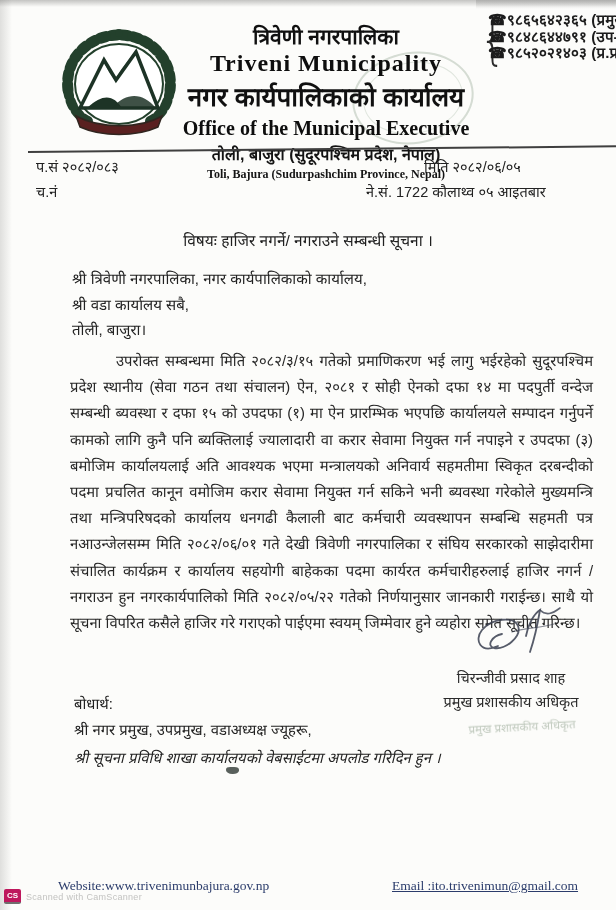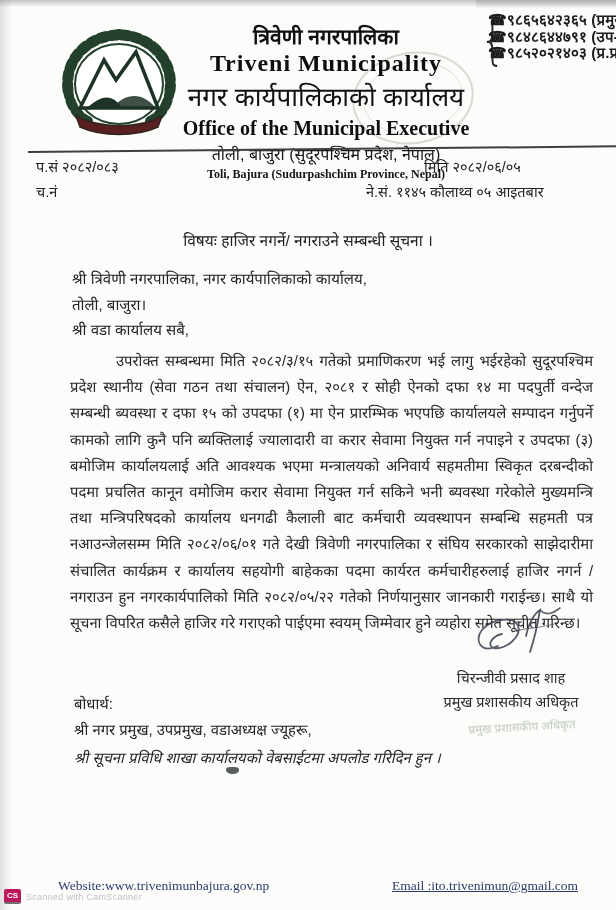--- a/index.html
+++ b/index.html
@@ -17,23 +17,23 @@
     background:linear-gradient(to bottom, rgba(150,150,148,.45), rgba(150,150,148,0)); }
 
   .dev  { font-family:"Liberation Sans", sans-serif; }
   .srf  { font-family:"Liberation Serif", serif; }
 
   
   .emblem { position:absolute; left:52px; top:26px; }
   .head-center { position:absolute; left:140px; top:22px; width:372px; text-align:center; }
   .h-np1 { font-size:21px; font-weight:bold; color:#101010; }
   .h-en1 { font-size:24px; font-weight:bold; letter-spacing:1px; color:#0e0e0e; }
-  .h-np2 { font-size:26px; font-weight:normal; margin-top:1px; color:#101010; }
+  .h-np2 { font-size:26px; font-weight:bold; margin-top:1px; color:#101010; }
   .h-en2 { font-size:20px; font-weight:bold; margin-top:3px; color:#0e0e0e; }
-  .h-np3 { font-size:16px; font-weight:normal; margin-top:3px; color:#141414; }
+  .h-np3 { font-size:16px; font-weight:bold; margin-top:3px; color:#141414; }
   .h-en3 { font-size:12px; font-weight:bold; margin-top:2px; color:#141414; }
 
   .stamp-ghost { position:absolute; left:352px; top:52px; width:122px; height:92px;
     border:2px solid rgba(95,125,95,.25); border-radius:50%;
     transform:rotate(-9deg); pointer-events:none; }
   .stamp-ghost:after { content:""; position:absolute; left:9px; top:8px; right:9px; bottom:8px;
     border:1px solid rgba(95,125,95,.18); border-radius:50%; }
 
   
   .phones { position:absolute; left:476px; top:12px; width:138px; }
@@ -145,28 +145,28 @@
       <span>☎</span><span>९८५२०२१४०३</span>
       <span>(प्र.प्र.अ.)</span>
     </div>
   </div>
 
   <div class="rule"></div>
 
   <div class="ref dev" id="ref-no">प.सं २०८२/०८३</div>
   <div class="ref dev" id="ch-no">च.नं</div>
   <div class="ref dev" id="date">मिति २०८२/०६/०५</div>
-  <div class="ref dev" id="ne-sam">ने.सं. ११४५ कौलाथ्व ०५ आइतबार</div>
+  <div class="ref dev" id="ne-sam">ने.सं. 1722 कौलाथ्व ०५ आइतबार</div>
 
   <div class="subject dev">विषयः हाजिर नगर्ने/ नगराउने सम्बन्धी सूचना ।</div>
 
   <div class="addressee dev">
     <div>श्री त्रिवेणी नगरपालिका, नगर कार्यपालिकाको कार्यालय,</div>
+    <div>श्री वडा कार्यालय सबै,</div>
     <div>तोली, बाजुरा।</div>
-    <div>श्री वडा कार्यालय सबै,</div>
   </div>
 
   <div class="body-par dev">उपरोक्त सम्बन्धमा मिति २०८२/३/१५ गतेको प्रमाणिकरण भई लागु भईरहेको सुदूरपश्चिम प्रदेश स्थानीय (सेवा गठन तथा संचालन) ऐन, २०८१ र सोही ऐनको दफा १४ मा पदपुर्ती वन्देज सम्बन्धी ब्यवस्था र दफा १५ को उपदफा (१) मा ऐन प्रारम्भिक भएपछि कार्यालयले सम्पादन गर्नुपर्ने कामको लागि कुनै पनि ब्यक्तिलाई ज्यालादारी वा करार सेवामा नियुक्त गर्न नपाइने र उपदफा (३) बमोजिम कार्यालयलाई अति आवश्यक भएमा मन्त्रालयको अनिवार्य सहमतीमा स्विकृत दरबन्दीको पदमा प्रचलित कानून वमोजिम करार सेवामा नियुक्त गर्न सकिने भनी ब्यवस्था गरेकोले मुख्यमन्त्रि तथा मन्त्रिपरिषदको कार्यालय धनगढी कैलाली बाट कर्मचारी व्यवस्थापन सम्बन्धि सहमती पत्र नआउन्जेलसम्म मिति २०८२/०६/०१ गते देखी त्रिवेणी नगरपालिका र संघिय सरकारको साझेदारीमा संचालित कार्यक्रम र कार्यालय सहयोगी बाहेकका पदमा कार्यरत कर्मचारीहरुलाई हाजिर नगर्न /नगराउन हुन नगरकार्यपालिको मिति २०८२/०५/२२ गतेको निर्णयानुसार जानकारी गराईन्छ। साथै यो सूचना विपरित कसैले हाजिर गरे गराएको पाईएमा स्वयम् जिम्मेवार हुने व्यहोरा समेत सूचीत गरिन्छ।</div>
 
   <div class="sig-svg">
     <svg width="100" height="58" viewBox="0 0 100 58">
       <path d="M30,40 C12,48 6,34 14,24 C24,12 46,10 50,20 C54,30 38,44 26,42 C18,40 24,30 34,28" fill="none" stroke="#3a4050" stroke-width="1.8" stroke-linecap="round" opacity=".85"></path>
       <path d="M58,30 C60,18 66,8 72,4 C70,16 66,34 62,46" fill="none" stroke="#3a4050" stroke-width="1.8" stroke-linecap="round" opacity=".85"></path>
       <path d="M72,4 C78,10 84,8 92,2" fill="none" stroke="#3a4050" stroke-width="1.6" stroke-linecap="round" opacity=".8"></path>
       <path d="M44,26 C56,22 72,22 86,18" fill="none" stroke="#3a4050" stroke-width="1.2" stroke-linecap="round" opacity=".6"></path>

